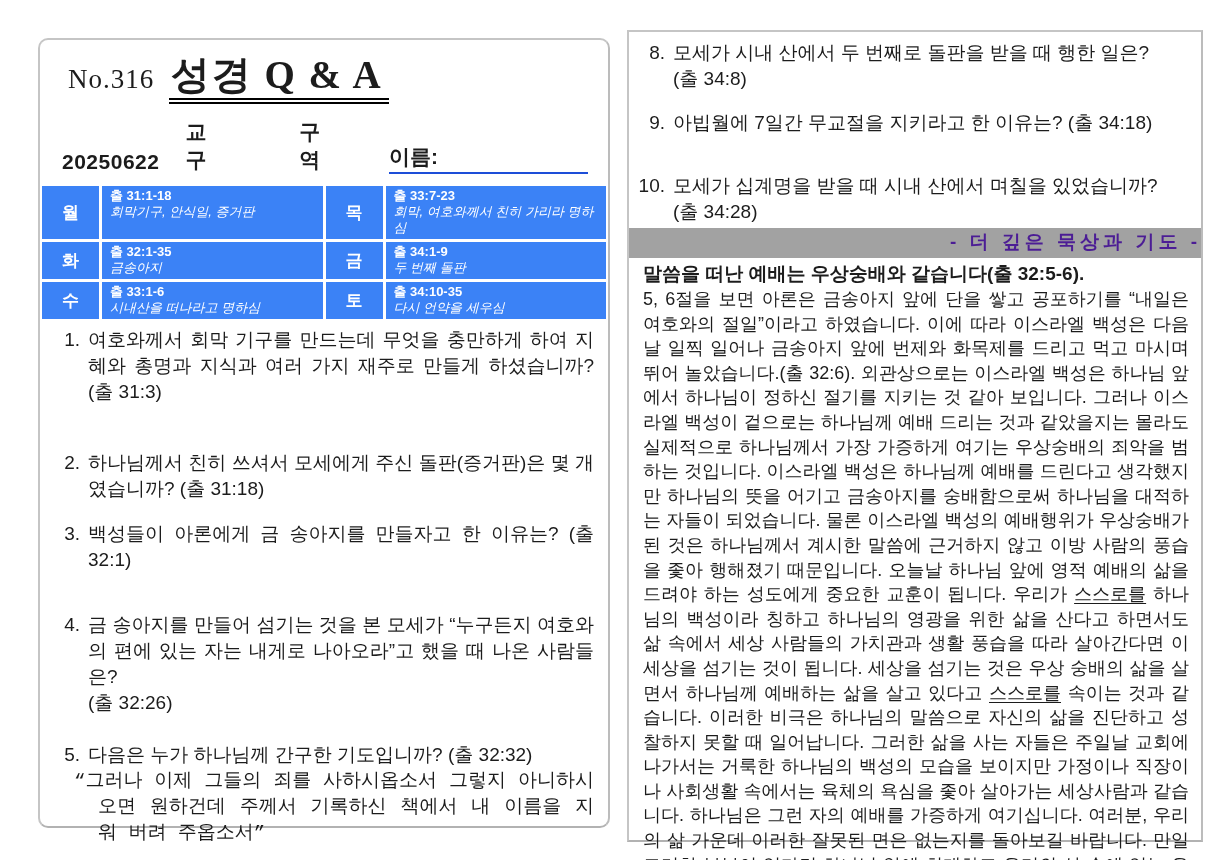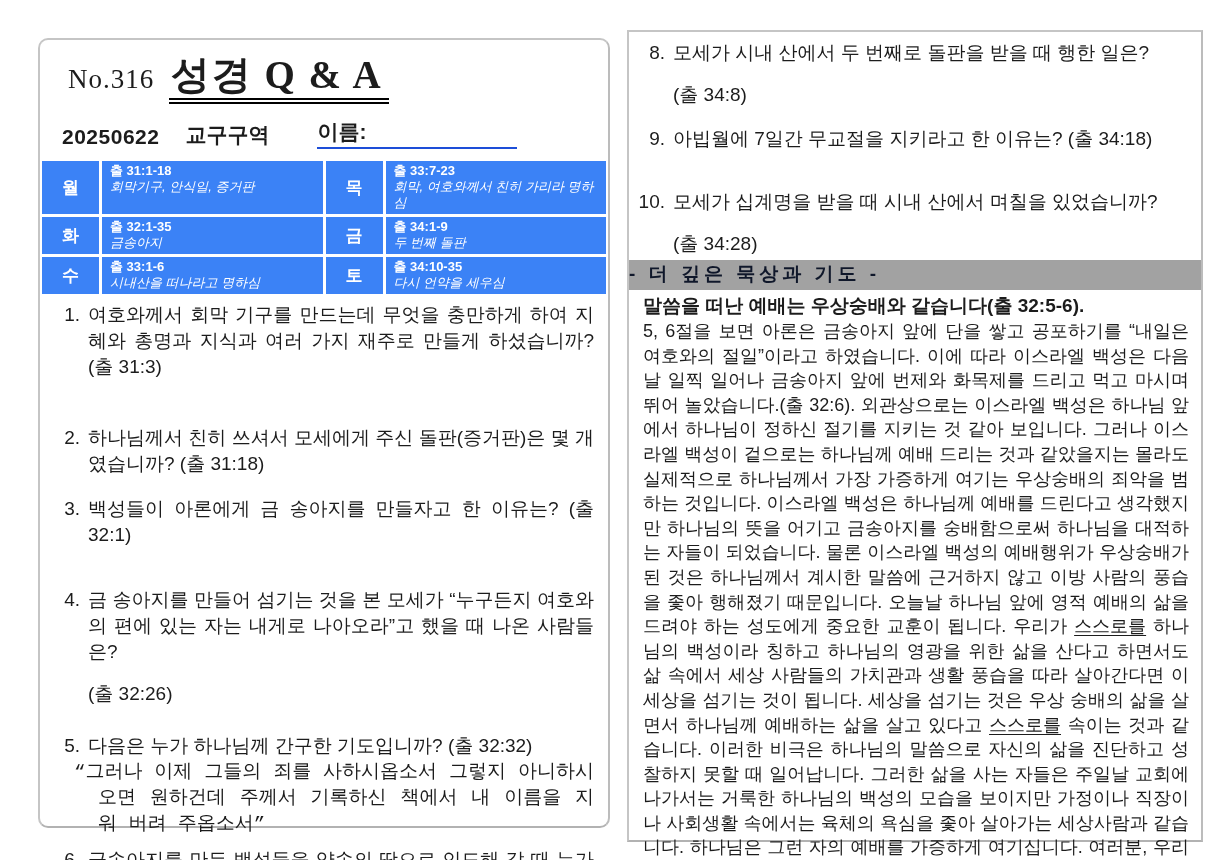--- a/index.html
+++ b/index.html
@@ -11,56 +11,56 @@
   .right-box { left:627px; top:30px; width:576px; height:812px; }
 
   
   .hdr-line1 { margin:8px 0 0 28px; white-space:nowrap; }
   .issue-no { font-family:"Liberation Serif", serif; font-size:27px; letter-spacing:1px; }
   .main-title { font-family:"Liberation Serif", serif; font-size:39px; font-weight:bold;
     letter-spacing:2px; border-bottom:6px double #000; padding:0 6px 2px 2px; margin-left:10px; }
   .hdr-line2 { display:flex; align-items:flex-end; margin:16px 20px 0 22px; font-weight:bold; font-size:21px; }
   .hdr-date { letter-spacing:0.5px; }
   .hdr-parish { margin-left:26px; }
-  .hdr-district { }
+  .hdr-district { margin-left:72px; }
   .hdr-name { margin-left:48px; width:200px; border-bottom:2px solid #1d4ed8; padding-bottom:1px; }
 
   
   .schedule { display:grid; grid-template-columns:57px 1fr 57px 1fr; gap:3px;
     margin:12px 2px 0 2px; background:#fff; }
   .cell { background:#3b82f6; color:#fff; }
   .day-cell { display:flex; align-items:center; justify-content:center;
     font-weight:bold; font-size:17px; }
   .read-cell { padding:2px 8px 3px 8px; min-height:35px; }
   .read-ref { font-weight:bold; font-size:13px; line-height:16px; }
   .read-desc { font-size:13px; line-height:16px;font-style:italic; }
 
   
   .q-area { padding:8px 14px 0 10px; }
   .q { display:flex; font-size:19px; line-height:26px; }
   .qnum { width:30px; flex-shrink:0; text-align:right; margin-right:8px; }
   .qbody { flex:1; }
   .qtext { text-align:justify; }
-  .qref { margin-top:16px; }
+  .qref { margin-top:0; }
   .qquote { text-align:justify; padding-left:10px; text-indent:-24px;font-family:Liberation Mono, monospace; }
 
   .mb-a { margin-bottom:45px; } 
   .mb-b { margin-bottom:19px; } 
   .mb-c { margin-bottom:39px; } 
   .mb-d { margin-bottom:26px; } 
   .mb-e { margin-bottom:10px; } 
   .mb-f { margin-bottom:22px; } 
   .mb-g { margin-bottom:18px; } 
   .mb-h { margin-bottom:37px; } 
 
   .rq-area { padding:8px 12px 0 6px; }
 
   
-  .med-bar { background:#a2a2a2; color:#0f172a; font-weight:bold; font-size:19px;
-    text-align:left; letter-spacing:4px; padding:1px 0 3px 0; margin-top:3px; }
+  .med-bar { background:#a2a2a2; color:#4c1d95; font-weight:bold; font-size:19px;
+    text-align:right; letter-spacing:4px; padding:1px 0 3px 0; margin-top:3px; }
   .med-pad { padding:3px 12px 0 14px; }
   .med-title { font-weight:bold; font-size:19px; line-height:25px; }
   .med-body { font-size:18px; line-height:24.6px; text-align:justify; margin-top:1px; }
   .u-em { text-decoration:underline; text-underline-offset:3px; }
 </style>
 </head>
 <body>
 
 <div class="box left-box">
 

